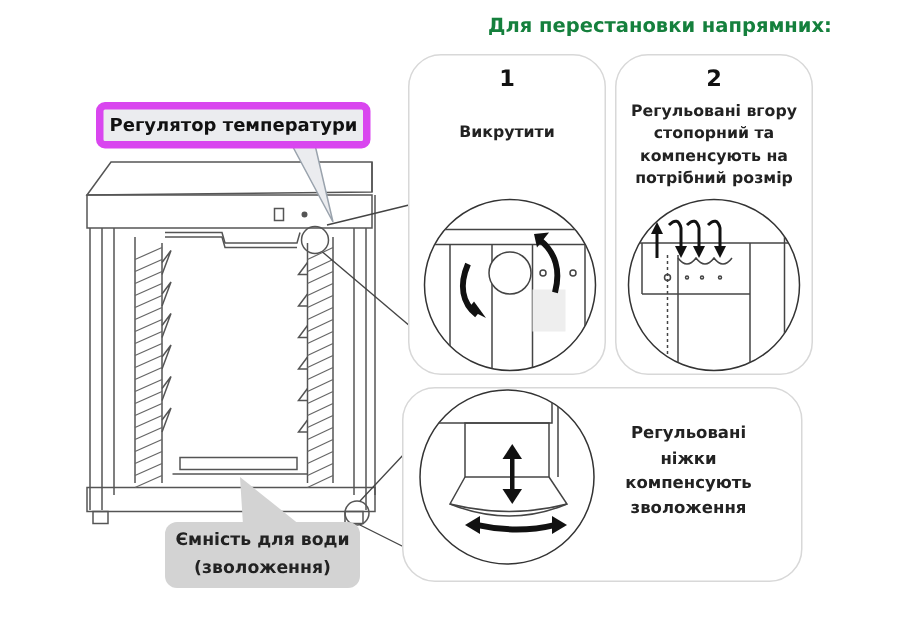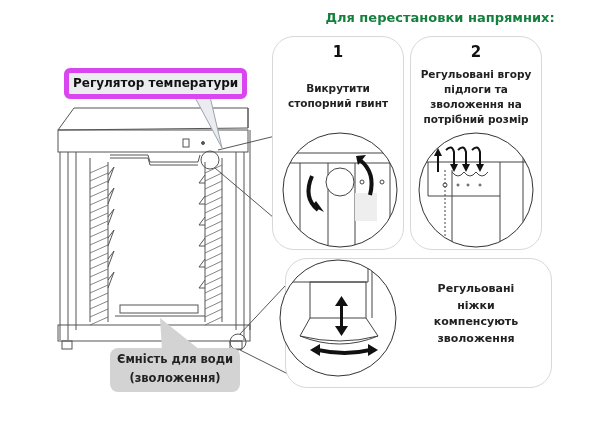--- a/index.html
+++ b/index.html
@@ -115,35 +115,34 @@
     <line x1="240" y1="350" x2="300" y2="380"></line>
   </g>
 </svg>
 
 <div class="abs title">Для перестановки напрямних:</div>
 
 <div class="abs panel" style="left:272px;top:36px;width:132px;height:214px;">
   <div class="abs num" style="top:6px;">1</div>
   <div class="abs ptext" style="top:44px;">
     <div>Викрутити</div>
-    <div>стопорний гвинт</div>
   </div>
 </div>
 
 <div class="abs panel" style="left:410px;top:36px;width:132px;height:214px;">
   <div class="abs num" style="top:6px;">2</div>
   <div class="abs ptext" style="top:30px;">
     <div>Регульовані вгору</div>
-    <div>підлоги та</div>
-    <div>зволоження на</div>
+    <div>стопорний та</div>
+    <div>компенсують на</div>
     <div>потрібний розмір</div>
   </div>
 </div>
 
-<div class="abs panel" style="left:285px;top:258px;width:267px;height:130px;">
+<div class="abs panel" style="left:268px;top:258px;width:267px;height:130px;">
   <div class="abs ptext" style="left:120px;top:22px;width:140px;font-size:11px;line-height:16.5px;">
     <div>Регульовані</div>
     <div>ніжки</div>
     <div>компенсують</div>
     <div>зволоження</div>
   </div>
 </div>
 
 <svg width="600" height="424" viewBox="0 0 600 424">
 

